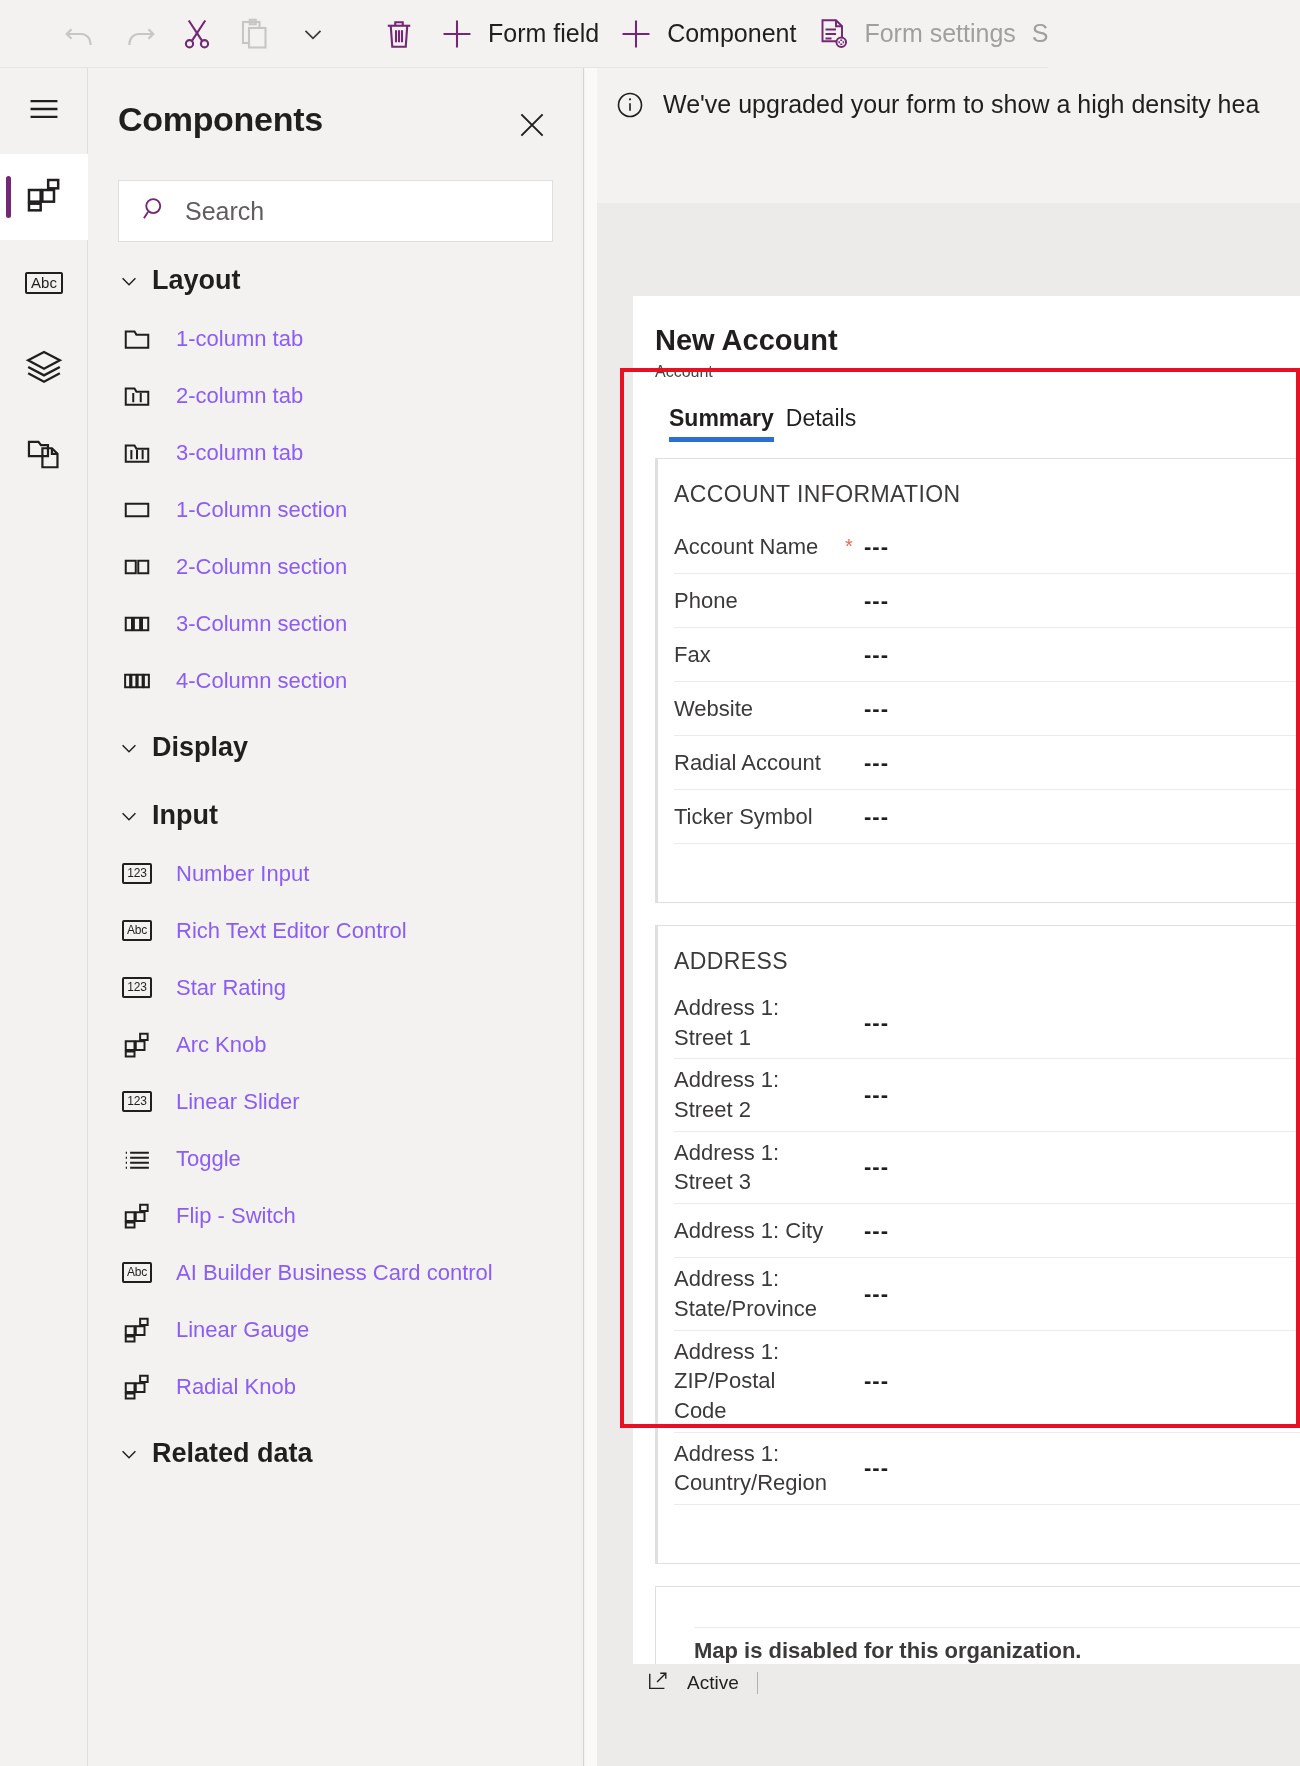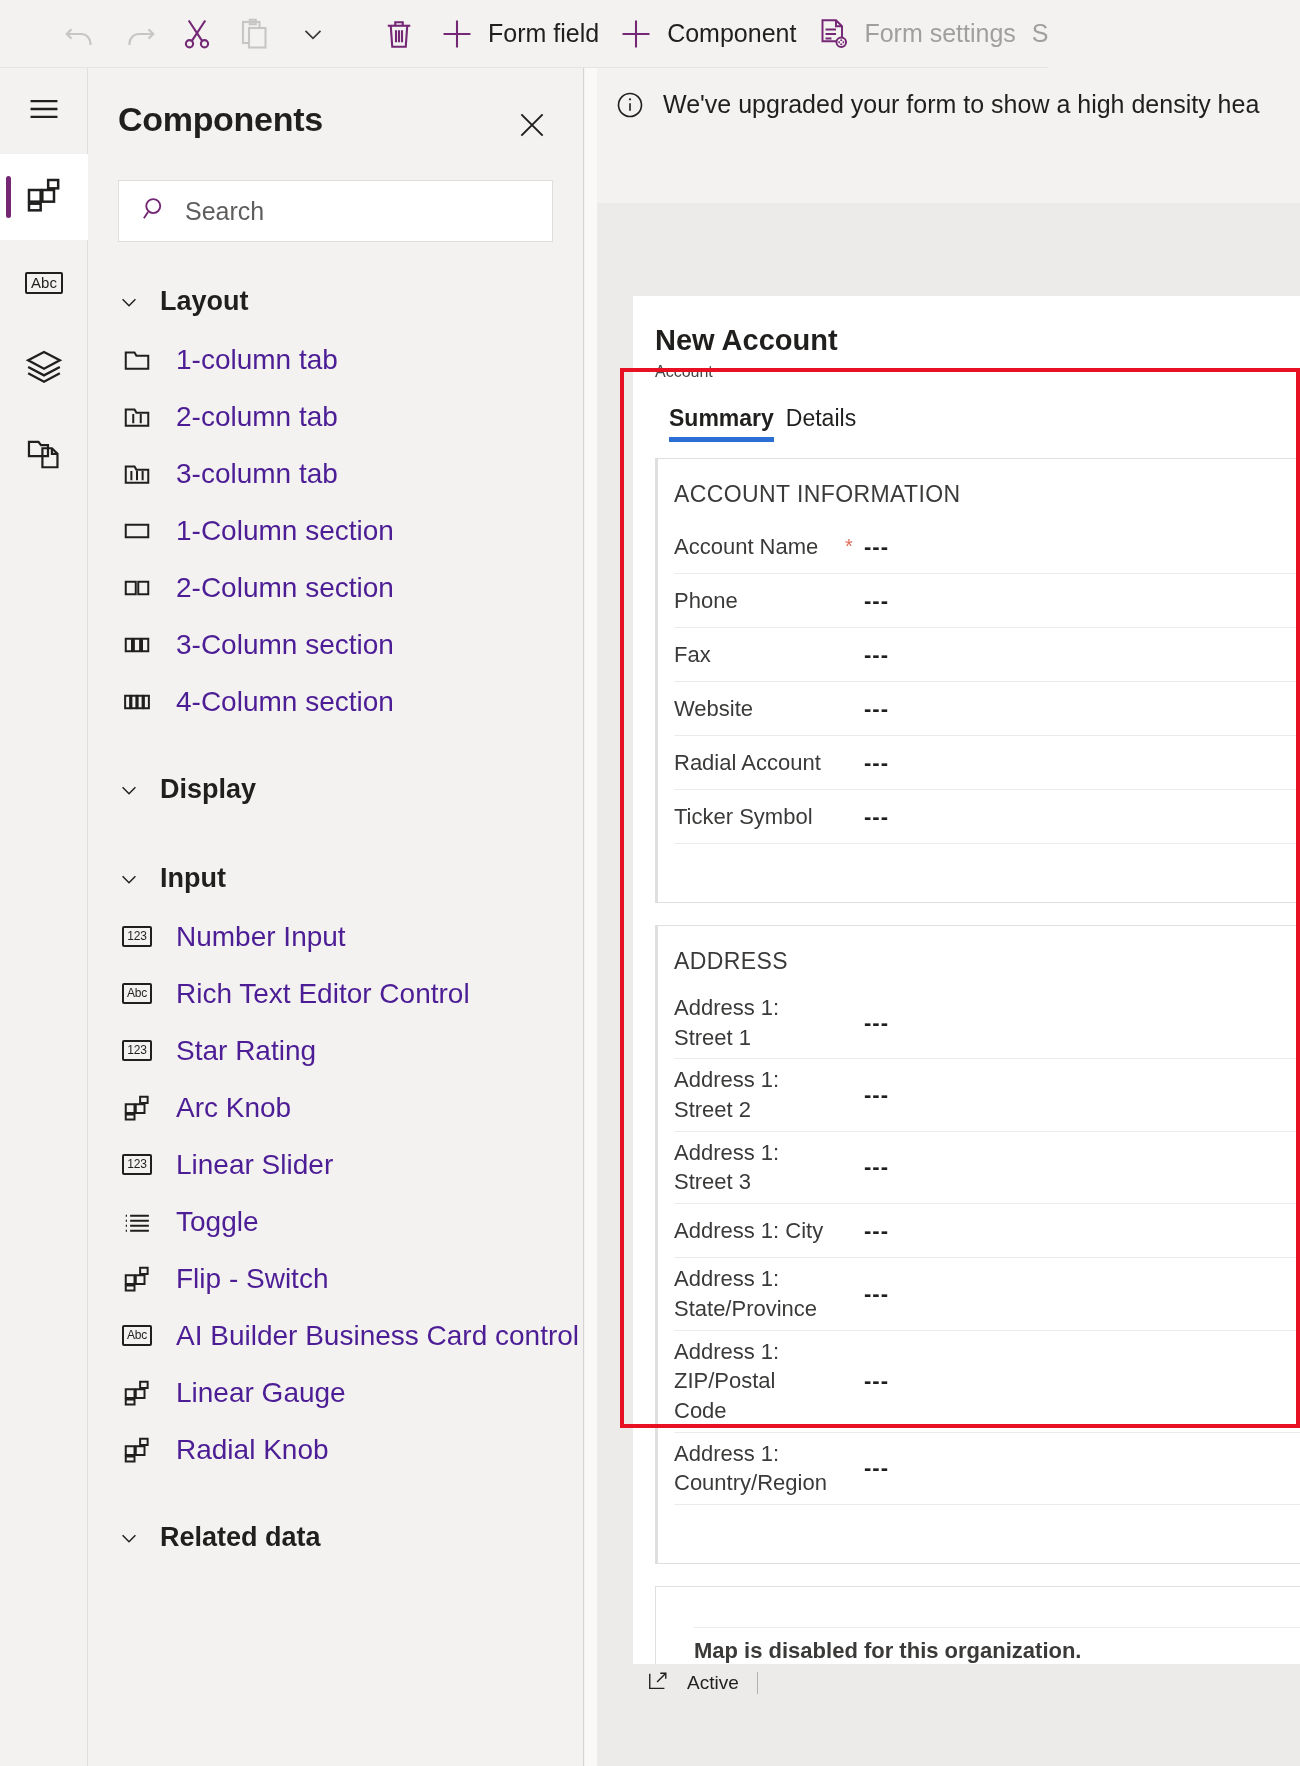--- a/index.html
+++ b/index.html
@@ -72,33 +72,33 @@
   .search-wrap {
     margin: 32px 30px 0 30px;
     height: 62px; background: #ffffff;
     border: 1px solid #e0dedc;
     display: flex; align-items: center; gap: 16px;
     padding: 0 22px;
   }
   .search-ph { font-size: 25px; color: #605e5c; }
 
   .group-head {
-    display: flex; align-items: center; gap: 20px;
-    padding: 44px 30px 14px 30px;
+    display: flex; align-items: center; gap: 12px;
+    padding: 23px 30px 14px 30px;
   }
   .group-title { font-size: 27px; font-weight: 700; color: #201f1e; }
   .chev { width: 22px; height: 22px; }
 
   .comp-row {
     display: flex; align-items: center; gap: 22px;
     height: 57px; padding: 0 30px 0 32px;
     white-space: nowrap;
   }
   .comp-ico { width: 34px; height: 34px; flex: 0 0 34px; display: flex; align-items: center; justify-content: center; }
-  .comp-label { font-size: 28px; color: #4c1d95; }
+  .comp-label { font-size: 22px; color: #8b5cf6; }
   .mini-box {
     border: 2px solid #201f1e; border-radius: 2px;
     font-size: 12px; padding: 0px 3px; line-height: 1.35;
     color: #201f1e; letter-spacing: -0.2px;
   }
 
   
   .canvas {
     position: absolute; top: 68px; left: 585px;
     width: 715px; height: 1698px;

